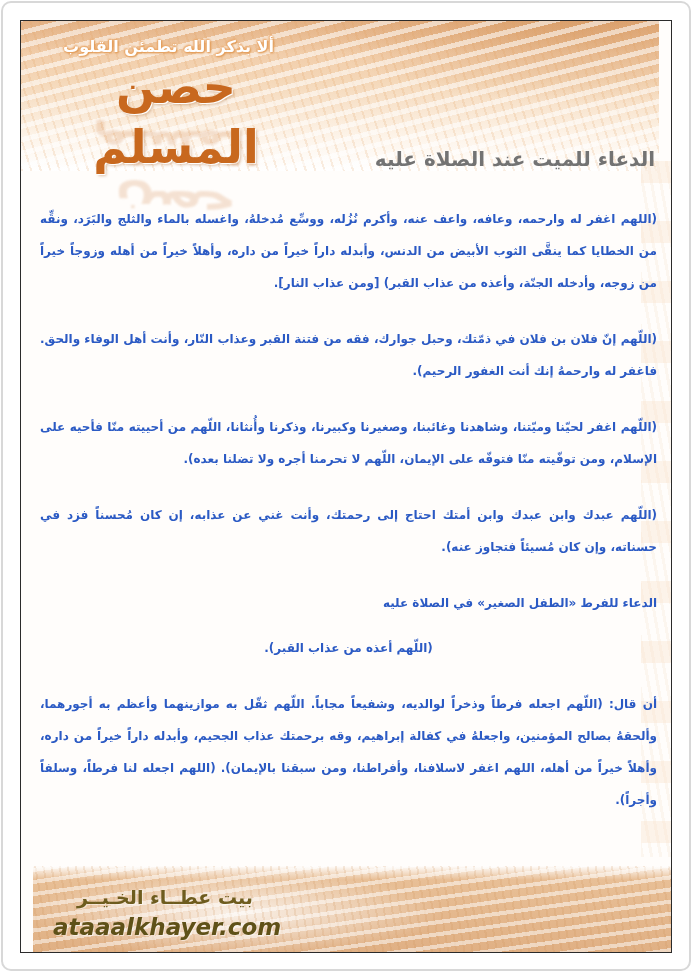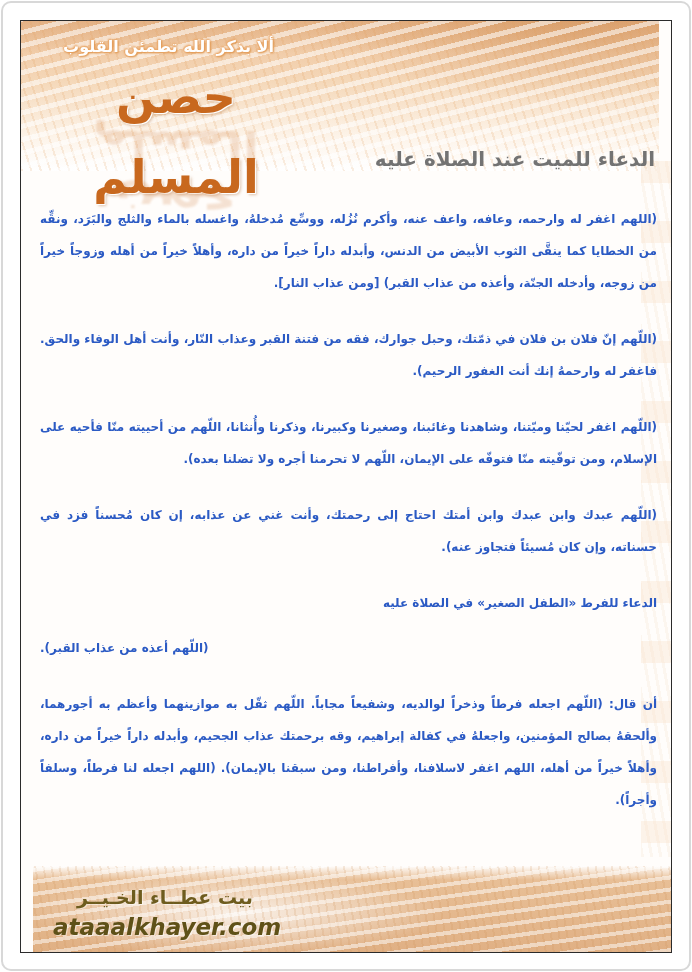--- a/index.html
+++ b/index.html
@@ -27,42 +27,42 @@
   }
   .slogan{
     position:absolute;top:16px;left:20px;width:255px;text-align:center;
     direction:rtl;font-size:16px;font-weight:bold;color:#ffffff;
     text-shadow:0 0 2px #e9a361,0 0 3px #e9a361,1px 1px 2px #d98f45,-1px -1px 2px #edb27c;
   }
   .logo{
     position:absolute;top:36px;left:10px;width:290px;text-align:center;
     direction:rtl;font-size:46px;font-weight:bold;color:#c8681e;
     text-shadow:1px 1px 0 #ffffff,2px 2px 3px rgba(160,90,30,.35);
-    line-height:80px;
+    line-height:60px;
   }
   .logo-reflection{
     position:absolute;top:96px;left:10px;width:290px;text-align:center;
     direction:rtl;font-size:46px;font-weight:bold;color:#c8681e;
     transform:scaleY(-1);opacity:.18;filter:blur(1px);line-height:60px;
     pointer-events:none;
   }
   
   .title{
     position:absolute;top:126px;right:16px;direction:rtl;
     font-size:20px;font-weight:bold;color:#737373;
   }
   
   .content{
     position:absolute;top:182px;left:19px;right:14px;direction:rtl;
     color:#2b5ac4;font-weight:bold;font-size:12px;
   }
   .content p{
     margin:0 0 24px 0;line-height:32px;text-align:justify;text-justify:inter-word;
   }
-  .content p.short{text-align:left;}
+  .content p.short{text-align:center;}
   .content p.subheading{margin-bottom:13px;text-align:right;}
   
   .watermark{
     position:absolute;top:468px;left:8px;width:640px;
     font-family:"DejaVu Serif",serif;font-style:italic;
     font-size:74px;white-space:nowrap;letter-spacing:1px;
     color:rgba(247,221,196,.35);
     -webkit-text-stroke:1.2px rgba(238,190,150,.85);
     pointer-events:none;
   }

